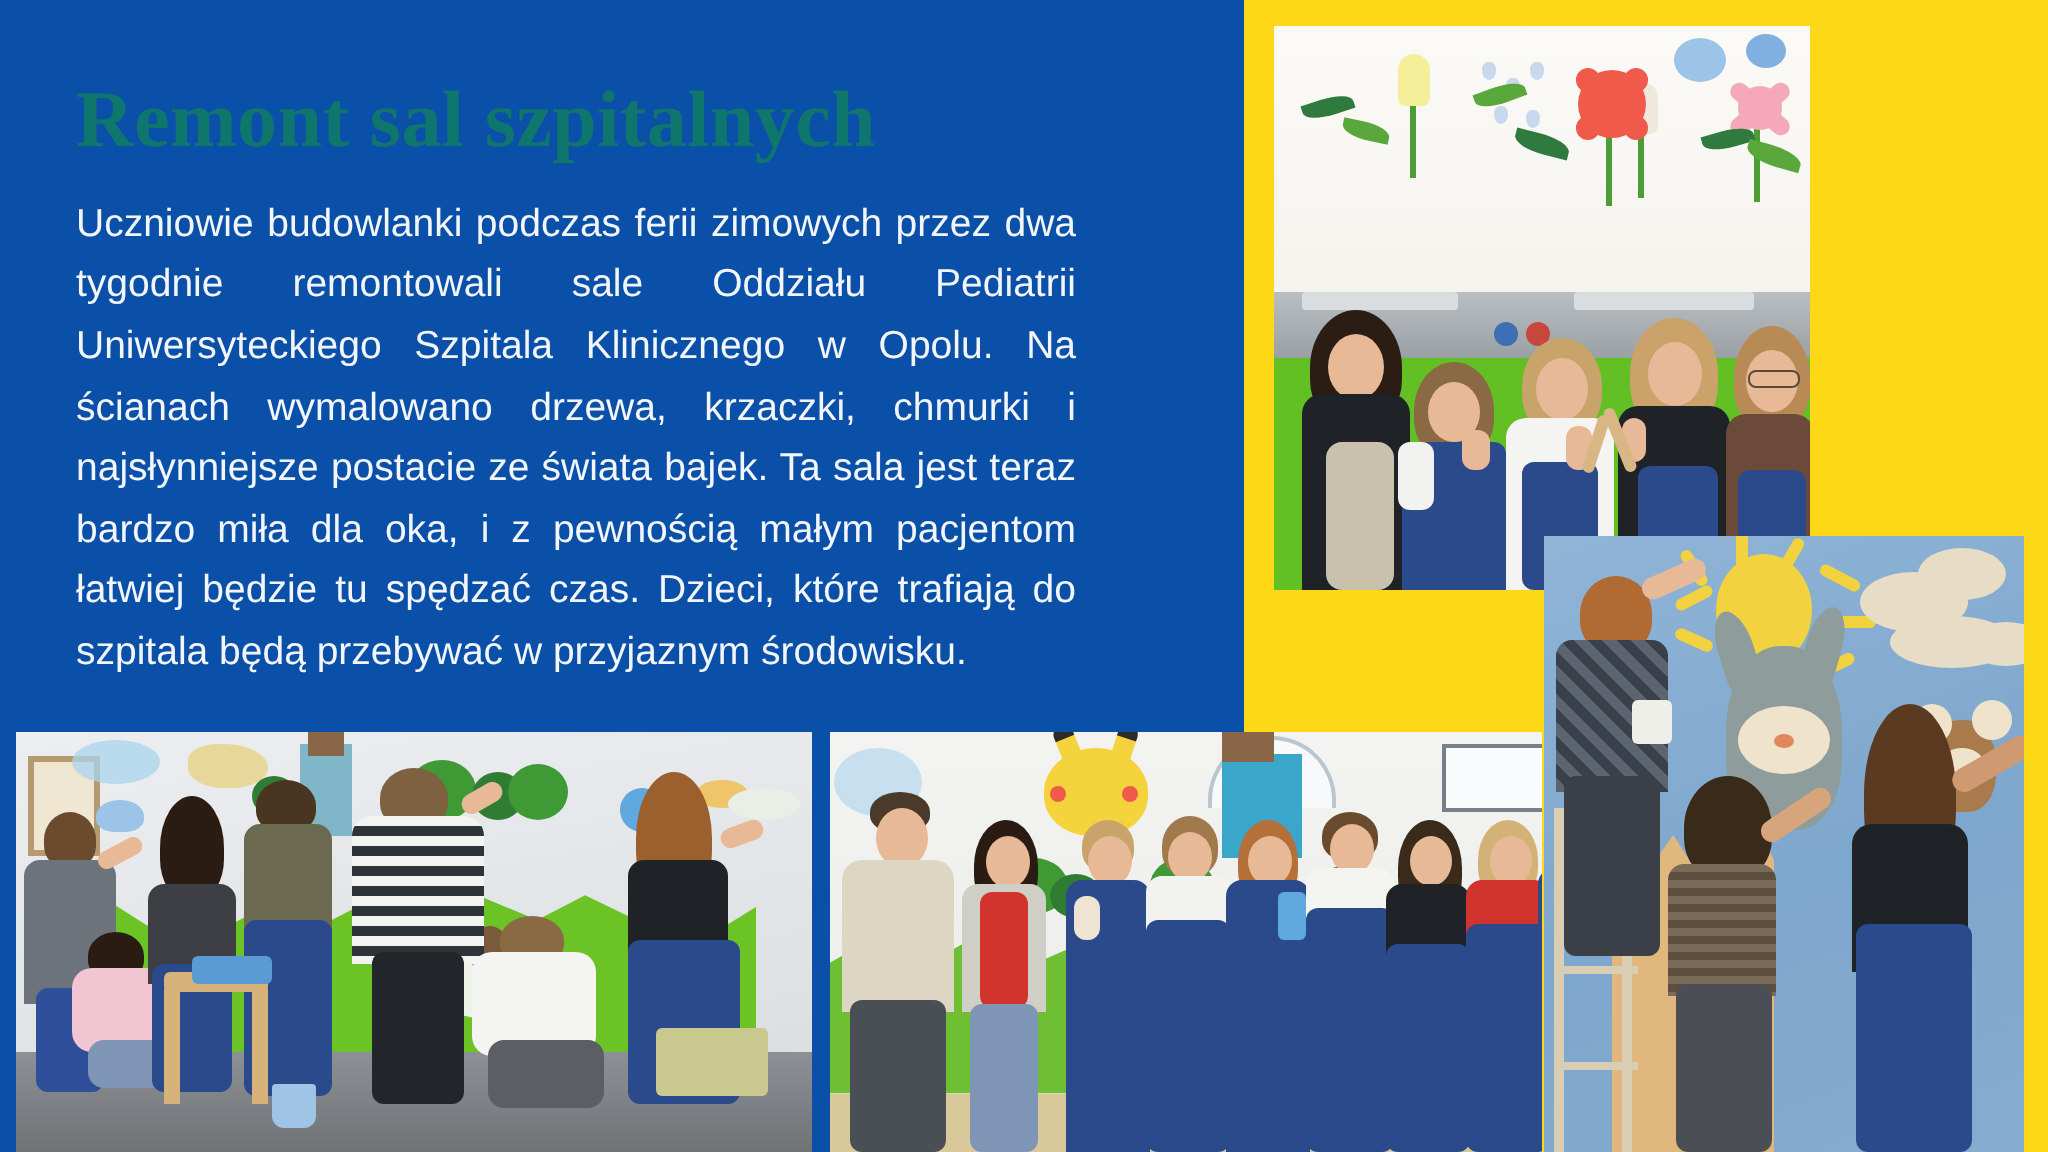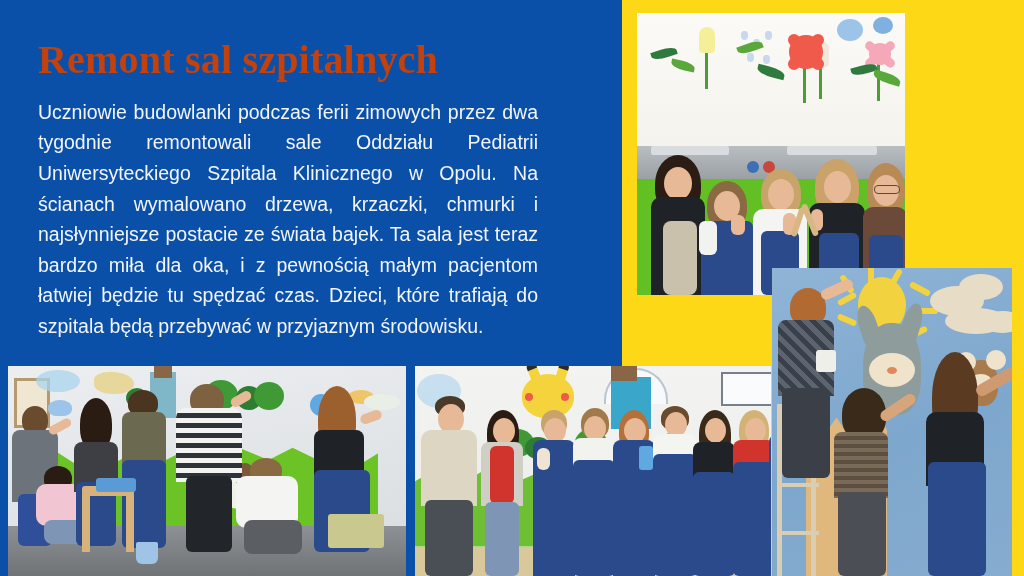--- a/index.html
+++ b/index.html
@@ -28,21 +28,21 @@
 
   
   .text-col{
     position:absolute;left:38px;top:38px;width:500px;
   }
   .title{
     font-family:"Liberation Serif", serif;
     font-weight:bold;
     font-size:40px;
     line-height:1.12;
-    color:#c2410c;
+    color:#0f766e;
     letter-spacing:.2px;
     margin:0 0 14px 0;
     white-space:nowrap;
   }
   .body-text{
     font-family:"Liberation Sans", sans-serif;
     font-size:19.5px;
     line-height:1.57;
     color:#f2f5fa;
     text-align:justify;

